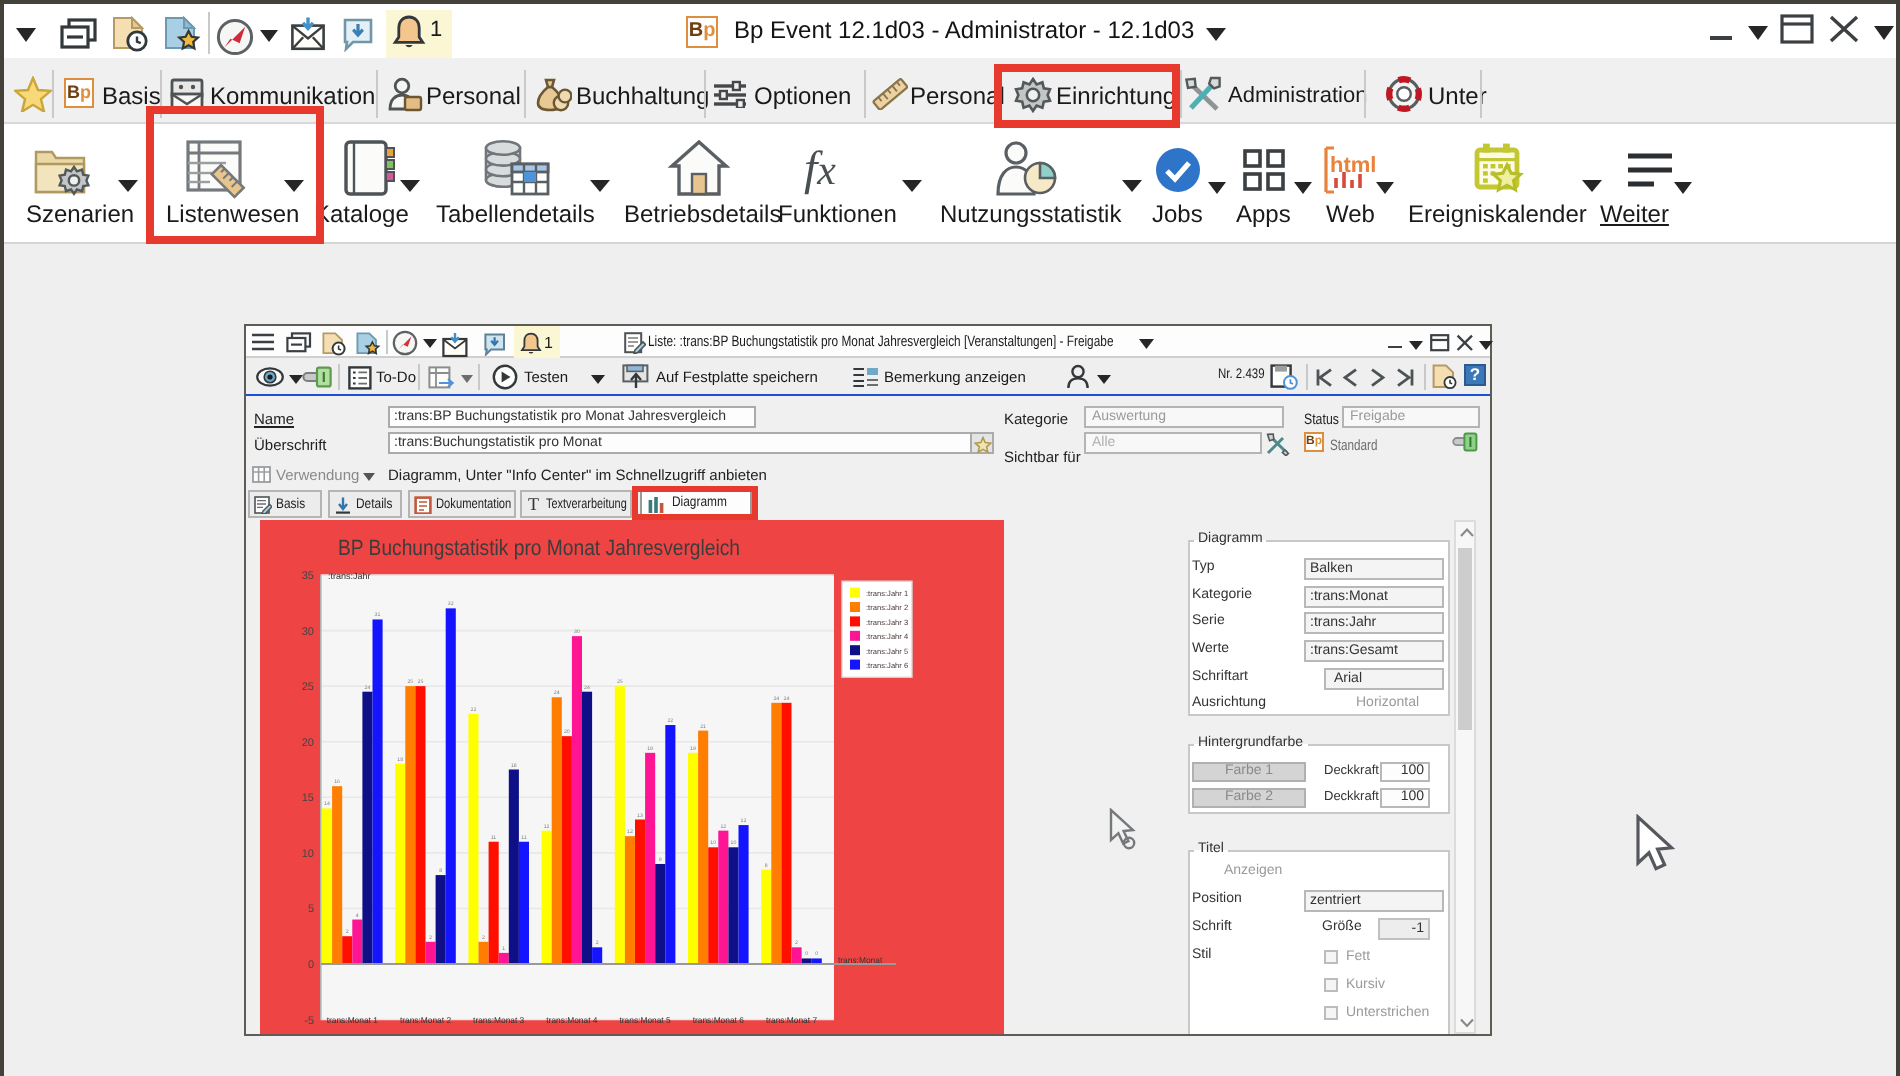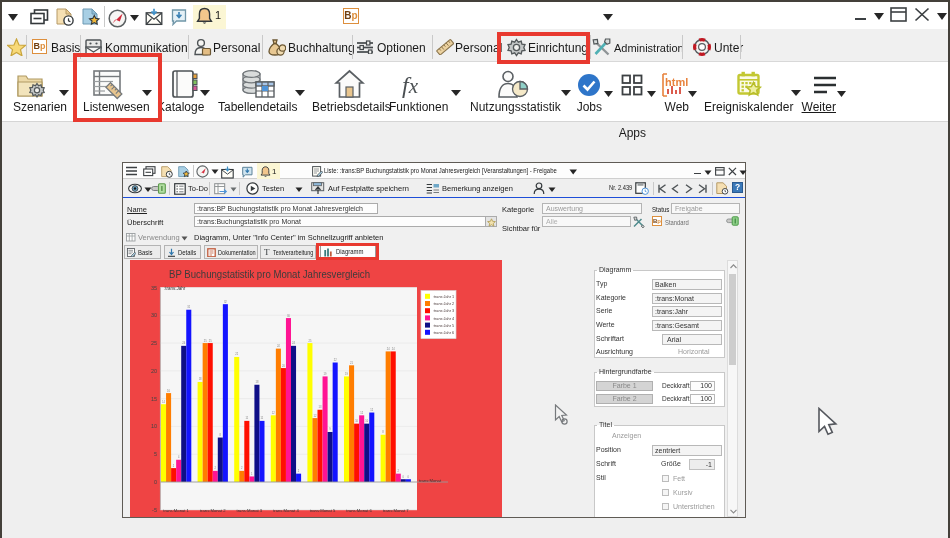--- a/index.html
+++ b/index.html
@@ -4,21 +4,21 @@
 <style>
 html,body{margin:0;padding:0;}
 body{width:950px;height:538px;overflow:hidden;font-family:"Liberation Sans",sans-serif;}
 #app{position:absolute;left:0;top:0;width:950px;height:538px;background:#efefef;}
 .abs{position:absolute;}
 .sep{position:absolute;width:1px;background:#c9c9c9;}
 #titlebar{position:absolute;left:0;top:0;width:948px;height:29px;background:#ffffff;}
 #tabrow{position:absolute;left:0;top:29px;width:948px;height:33px;background:#f0f0f0;border-bottom:1px solid #d8d8d8;box-sizing:border-box;}
 #ribbon{position:absolute;left:0;top:62px;width:948px;height:60px;background:#ffffff;border-bottom:1px solid #d5d5d5;box-sizing:border-box;}
 .tabtxt{position:absolute;top:12px;font-size:12px;color:#1a1a1a;white-space:nowrap;}
-.ribtxt{position:absolute;top:38px;font-size:12px;color:#1a1a1a;white-space:nowrap;text-align:right;}
+.ribtxt{position:absolute;top:38px;font-size:12px;color:#1a1a1a;white-space:nowrap;text-align:left;}
 .redbox{position:absolute;border:4px solid #e8392f;box-sizing:border-box;z-index:50;}
 #childwin{position:absolute;left:122px;top:162px;width:624px;height:356px;background:#f0f0f0;border:1px solid #5f5b55;box-sizing:border-box;}
 </style>
 </head>
 <body>
 <div id="app">
 <div class="abs" style="left:0;top:0;width:950px;height:2px;background:#44403a;z-index:90;"></div>
 <div class="abs" style="left:0;top:0;width:2px;height:538px;background:#44403a;z-index:90;"></div>
 <div class="abs" style="left:948px;top:0;width:2px;height:538px;background:#44403a;z-index:90;"></div>
 <div id="titlebar">
@@ -58,20 +58,21 @@
 <path d="M2.5 2 L15.5 2 L15.5 13 L6.5 13 L3 16.5 L3.5 13 L2.5 13 Z" fill="#e4f0f6" stroke="#7096a8" stroke-width="1.3"></path>
 <path d="M9 4 L9 9 M6.6 6.8 L9 9.5 L11.4 6.8" fill="none" stroke="#3a80b4" stroke-width="1.6"></path>
 </svg>
 <div class="abs" style="left:193px;top:5px;width:33px;height:24px;background:#fbf6d4"></div>
 <svg class="abs" style="left:196px;top:7px" width="17" height="19">
 <path d="M8.5 1.5 C5.3 1.5 3.4 3.8 3.4 7 L3.4 11.5 L1.6 14.2 L15.4 14.2 L13.6 11.5 L13.6 7 C13.6 3.8 11.7 1.5 8.5 1.5 Z" fill="#f2c68c" stroke="#33383b" stroke-width="1.4"></path>
 <path d="M6.7 15.5 A2 2 0 0 0 10.3 15.5 Z" fill="#33383b"></path>
 </svg>
 <div class="abs" style="left:215px;top:9px;font-size:11px;color:#1a1a1a">1</div>
 <div class="abs" style="left:343px;top:8px;width:16px;height:16px;background:#fff;border:1.5px solid #dd8f3d;box-sizing:border-box;font-size:10px;font-weight:bold;color:#713f10;text-align:center;line-height:13px;">B<span style="color:#dd8f3d">p</span></div>
+<div class="abs" style="left:367px;top:8px;font-size:12px;color:#141414;white-space:nowrap;">Bp Event 12.1d03 - Administrator - 12.1d03</div>
 <svg class="abs" style="left:602px;top:13px" width="12" height="8">
         <path d="M1 1 L11 1 L6 7.5 Z" fill="#262626"></path>
       </svg>
 <div class="abs" style="left:855px;top:18px;width:11px;height:1.6px;background:#3c4043"></div>
 <svg class="abs" style="left:873px;top:12px" width="12" height="9">
         <path d="M1 1 L11 1 L6 8 Z" fill="#262626"></path>
       </svg>
 <svg class="abs" style="left:890px;top:7px" width="17" height="16">
 <rect x="1" y="1" width="15" height="13" fill="none" stroke="#3c4043" stroke-width="1.6"></rect>
 <line x1="1" y1="5" x2="16" y2="5" stroke="#3c4043" stroke-width="1.6"></line>
@@ -234,21 +235,21 @@
         <path d="M1 1 L11 1 L6 7 Z" fill="#262626"></path>
       </svg>
 <div class="ribtxt" style="left:576px;width:26px;">Jobs</div>
 <svg class="abs" style="left:577px;top:11px" width="24" height="24">
 <circle cx="12" cy="12" r="11" fill="#2e75c9"></circle>
 <path d="M6.5 12.5 L10.5 16.5 L17.5 8.5" fill="none" stroke="#fff" stroke-width="2.6"></path>
 </svg>
 <svg class="abs" style="left:603px;top:28px" width="12" height="8">
         <path d="M1 1 L10 1 L5.5 7 Z" fill="#262626"></path>
       </svg>
-<div class="ribtxt" style="left:618px;width:28px;margin-top:26px;">Apps</div>
+<div class="ribtxt" style="left:618px;width:28px;">Apps</div>
 <svg class="abs" style="left:621px;top:12px" width="22" height="22">
 <g fill="none" stroke="#3c4043" stroke-width="1.8">
 <rect x="1.5" y="1.5" width="7.5" height="7.5"></rect>
 <rect x="13" y="1.5" width="7.5" height="7.5"></rect>
 <rect x="1.5" y="13" width="7.5" height="7.5"></rect>
 <rect x="13" y="13" width="7.5" height="7.5"></rect>
 </g>
 </svg>
 <svg class="abs" style="left:646px;top:28px" width="12" height="8">
         <path d="M1 1 L10 1 L5.5 7 Z" fill="#262626"></path>

